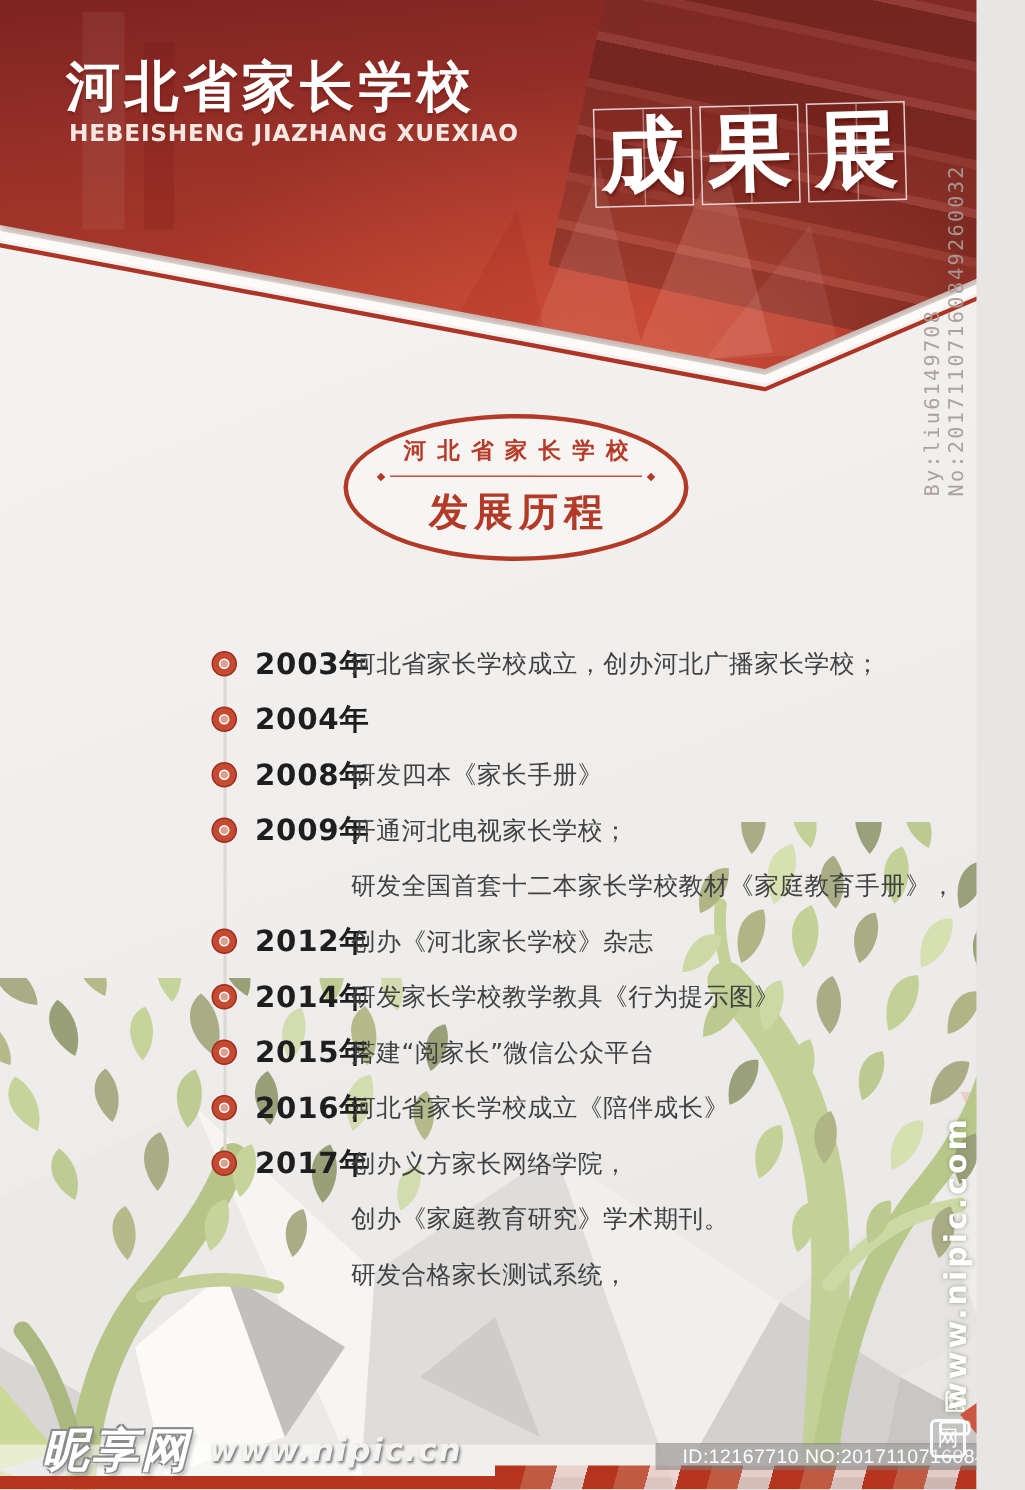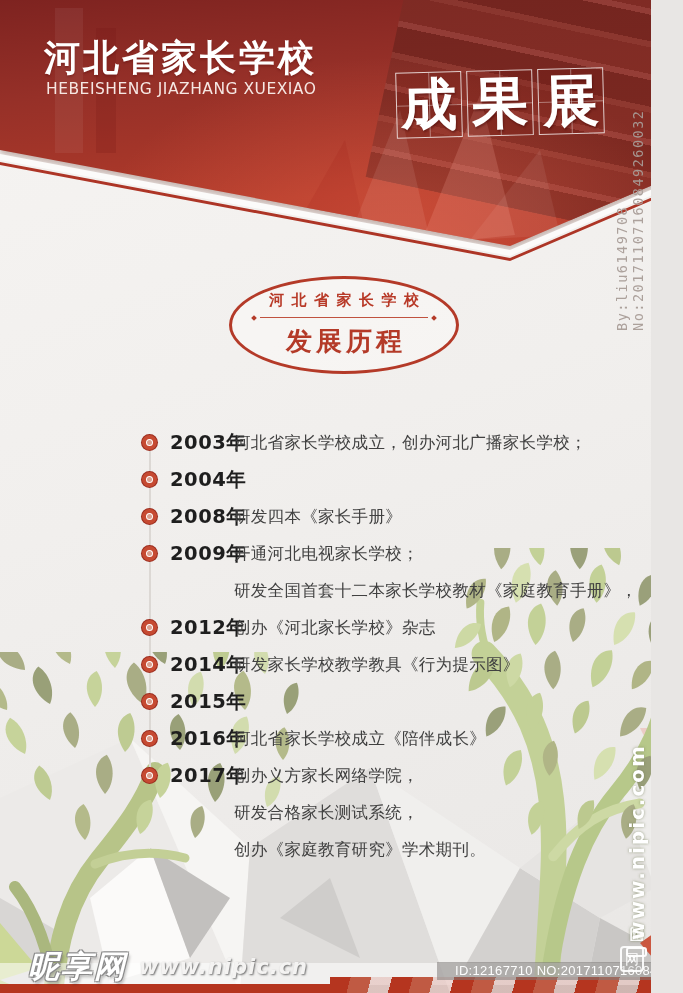--- a/index.html
+++ b/index.html
@@ -22,21 +22,21 @@
             background:#fcfbfa; }
   .header-underline { position:absolute; left:0; top:0; width:683px; height:300px; z-index:51;
             clip-path:polygon(0 162px,510px 258px,683px 184px,683px 187px,510px 261px,0 165px);
             background:#ad3526; }
   .deco-books { position:absolute; right:-34px; top:-26px; width:330px; height:240px;
             transform:rotate(12deg); opacity:.8;
             background:repeating-linear-gradient(0deg,#6f241e 0 26px,#93403a 26px 32px,#7c2b24 32px 58px,#8a3931 58px 64px); }
   .deco-svg { position:absolute; left:0; top:0; }
   .hdr-title { position:absolute; left:44px; top:34px; font-size:36px; font-weight:bold;
             color:#ffffff; letter-spacing:3px; text-shadow:0 2px 2px rgba(70,0,0,.25); z-index:2; }
-  .hdr-sub { position:absolute; left:46px; top:80px; font-size:15.5px; font-weight:normal;
+  .hdr-sub { position:absolute; left:46px; top:80px; font-size:15.5px; font-weight:bold;
             color:#f6e7e3; letter-spacing:.5px; z-index:2; }
   .stamp-row { position:absolute; left:396px; top:70px; display:flex; gap:5px;
             transform:rotate(-1.5deg); z-index:3; }
   .stamp-box { position:relative; width:66px; height:66px; border:1.5px solid rgba(255,255,255,.78);
             background:rgba(110,18,12,.16); }
   .stamp-box::before { content:''; position:absolute; left:0; right:0; top:50%; height:1px;
             background:rgba(255,255,255,.38); }
   .stamp-box::after { content:''; position:absolute; top:0; bottom:0; left:50%; width:1px;
             background:rgba(255,255,255,.38); }
   .stamp-char { position:absolute; inset:0; text-align:center; line-height:64px; font-size:56px;
@@ -291,37 +291,40 @@
       <span class="tl-dot"></span>
       <span class="tl-year">2014年</span>
       <div class="tl-lines">
           <div class="tl-text">研发家长学校教学教具《行为提示图》</div>
         </div>
     </div>
 
     <div class="tl-entry">
       <span class="tl-dot"></span>
       <span class="tl-year">2015年</span>
+      <div class="tl-lines">
+          <div class="tl-text">搭建“阅家长”微信公众平台</div>
+        </div>
     </div>
 
     <div class="tl-entry">
       <span class="tl-dot"></span>
       <span class="tl-year">2016年</span>
       <div class="tl-lines">
           <div class="tl-text">河北省家长学校成立《陪伴成长》</div>
         </div>
     </div>
 
     <div class="tl-entry">
       <span class="tl-dot"></span>
       <span class="tl-year">2017年</span>
       <div class="tl-lines">
         <div class="tl-text">创办义方家长网络学院，</div>
+        <div class="tl-text">创办《家庭教育研究》学术期刊。</div>
         <div class="tl-text">研发合格家长测试系统，</div>
-        <div class="tl-text">创办《家庭教育研究》学术期刊。</div>
       </div>
     </div>
 
   </div>
 
   <div class="wm-side-top">By:liu6149708  No:20171107160849260032</div>
 
   <div class="wm-side-bottom">
     <span class="wm-logo-box">网</span>
     <span>www.nipic.com</span>

